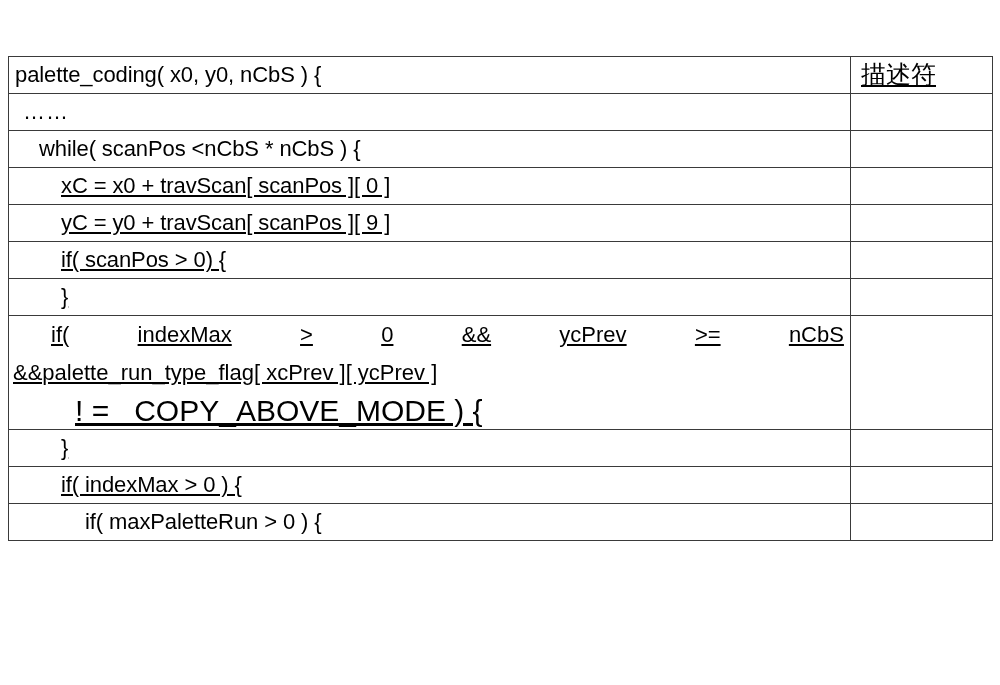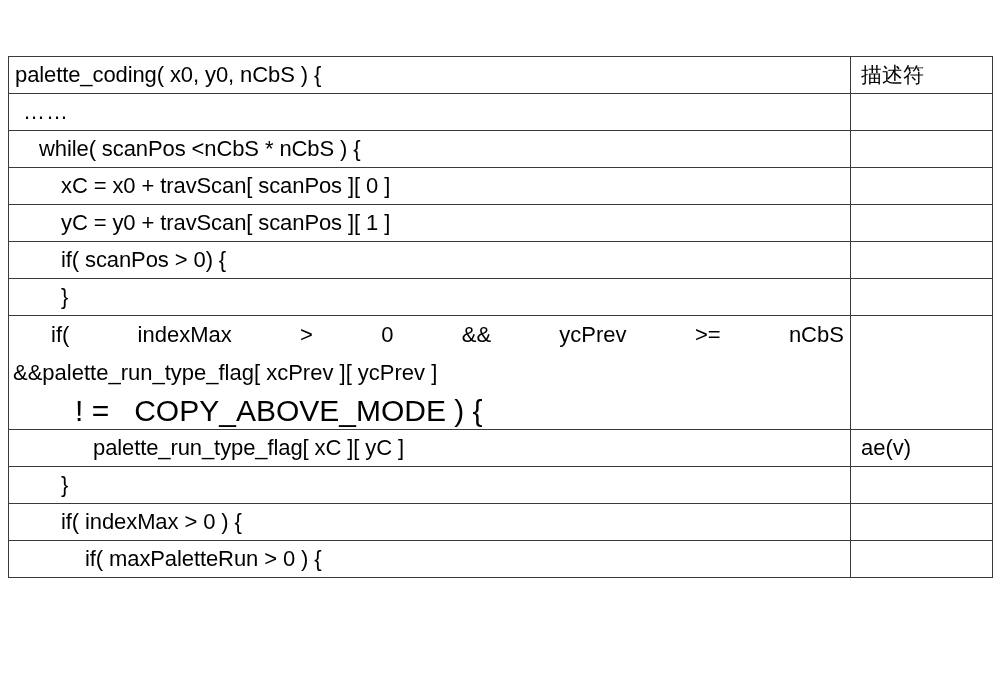--- a/index.html
+++ b/index.html
@@ -41,47 +41,49 @@
     line-height: 36px;
     height: 36px;
     white-space: pre;
     padding-left: 6px;
     letter-spacing: -0.1px;
   }
 
   
   .ind0 { padding-left: 6px;  }
   .ind1 { padding-left: 30px; }
-  .ind2 { padding-left: 52px; }
+  .ind2 { padding-left: 52px; text-decoration: underline; }
   .ind3 { padding-left: 76px; }
   .ind4 { padding-left: 84px; }
 
   .desc-inner {
     font-size: 22px;
     line-height: 36px;
     height: 36px;
     padding-left: 10px;
     white-space: pre;
   }
   .desc-inner.cjk {
     font-family: "DejaVu Sans", sans-serif;
-    font-size: 21px;
+    font-size: 25px;
+    text-decoration: underline;
   }
 
   .ellipsis-cell {
     font-size: 22px;
     line-height: 36px;
     height: 36px;
     padding-left: 14px;
     letter-spacing: 1px;
   }
 
   
   .cond-cell {
     padding: 0;
+    text-decoration: underline;
   }
   .cond-line-1 {
     display: flex;
     justify-content: space-between;
     font-size: 22px;
     line-height: 38px;
     height: 38px;
     padding-left: 42px;
     padding-right: 6px;
     white-space: pre;
@@ -147,21 +149,21 @@
       <td>
         <div class="cell-inner ind2">xC = x0 + travScan[ scanPos ][ 0 ]</div>
       </td>
       <td>
         <div class="desc-inner empty-desc"></div>
       </td>
     </tr>
 
     <tr>
       <td>
-        <div class="cell-inner ind2">yC = y0 + travScan[ scanPos ][ 1 ]</div>
+        <div class="cell-inner ind2">yC = y0 + travScan[ scanPos ][ 9 ]</div>
       </td>
       <td>
         <div class="desc-inner empty-desc"></div>
       </td>
     </tr>
 
     <tr>
       <td>
         <div class="cell-inner ind2">if( scanPos &gt; 0) {</div>
       </td>
@@ -194,28 +196,20 @@
           <span>nCbS</span>
         </div>
         <div class="cond-line-2">&amp;&amp;palette_run_type_flag[ xcPrev ][ ycPrev ]</div>
         <div class="cond-line-3">! =   COPY_ABOVE_MODE ) {</div>
       </td>
       <td>
         <div class="desc-inner empty-desc"></div>
       </td>
     </tr>
 
-    <tr>
-      <td>
-        <div class="cell-inner ind4">palette_run_type_flag[ xC ][ yC ]</div>
-      </td>
-      <td>
-        <div class="desc-inner">ae(v)</div>
-      </td>
-    </tr>
 
     <tr>
       <td>
         <div class="cell-inner ind2">}</div>
       </td>
       <td>
         <div class="desc-inner empty-desc"></div>
       </td>
     </tr>
 

